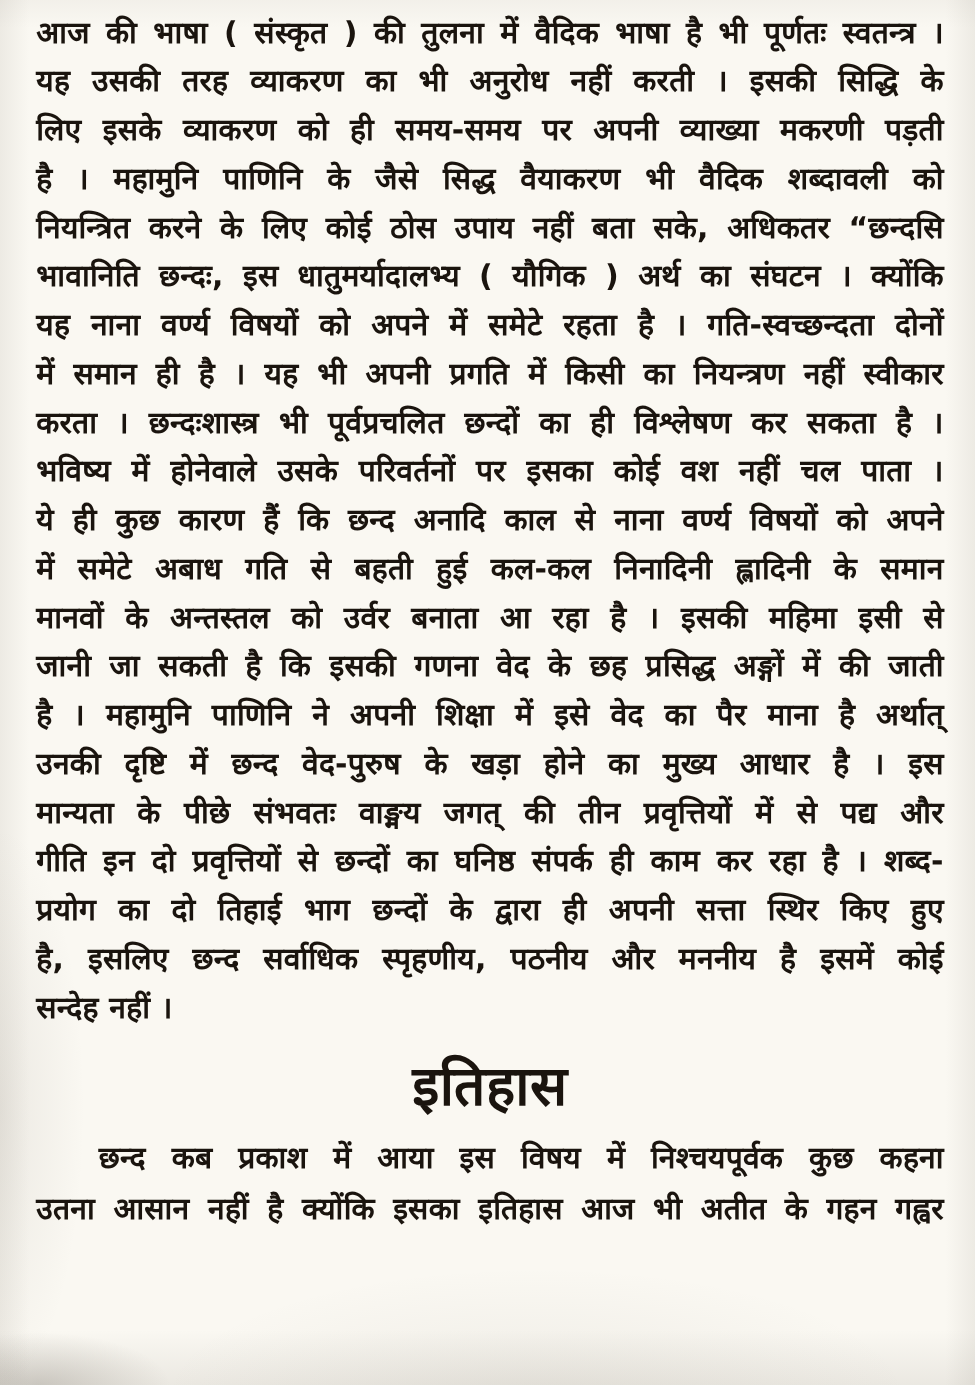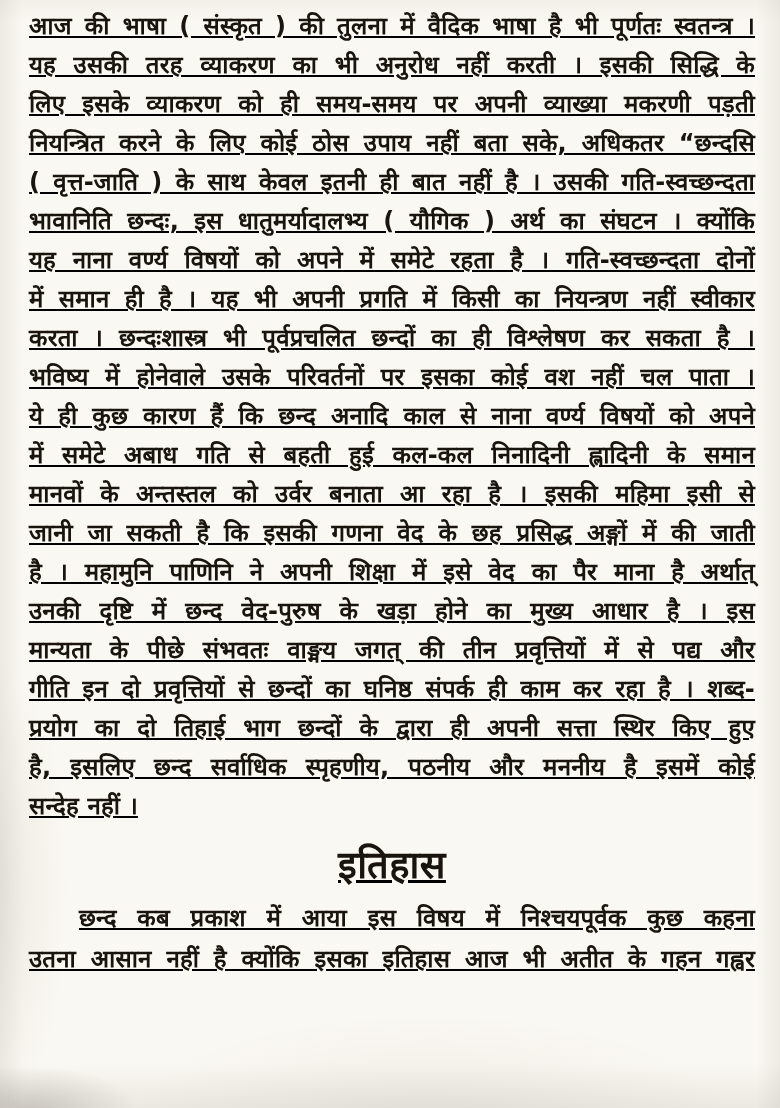--- a/index.html
+++ b/index.html
@@ -13,21 +13,20 @@
     overflow: hidden;
     background:
       radial-gradient(ellipse 150px 60px at 4% 100%, rgba(70,62,52,0.20), transparent 70%),
       radial-gradient(ellipse 400px 140px at 55% 101%, rgba(100,92,78,0.08), transparent 75%),
       radial-gradient(ellipse 90px 300px at 0% 80%, rgba(110,100,88,0.10), transparent 75%),
       linear-gradient(90deg, rgba(120,112,100,0.10) 0%, rgba(0,0,0,0) 3%, rgba(0,0,0,0) 97%, rgba(120,112,100,0.10) 100%),
       linear-gradient(180deg, rgba(120,112,100,0.06) 0%, rgba(0,0,0,0) 2%, rgba(0,0,0,0) 96%, rgba(100,92,80,0.10) 100%),
       #faf8f2;
     padding: 7px 25px 0 29px;
     font-family: "DejaVu Sans", sans-serif;
-    text-decoration: underline;
   }
 
   .para .line {
     font-size: 24px;
     font-weight: 700;
     color: #1a140e;
     line-height: 39px;
     letter-spacing: 0.2px;
     text-align: justify;
     text-align-last: justify;
@@ -36,21 +35,21 @@
   }
 
   
   .para-main .line:last-child {
     text-align-last: left;
     -moz-text-align-last: left;
   }
 
   .heading {
     text-align: center;
-    font-size: 38px;
+    font-size: 44px;
     font-weight: 700;
     color: #1a140e;
     padding: 11px 0 9px 0;
     letter-spacing: 0.5px;
   }
 
   .para-history .line {
     line-height: 41px;
   }
   
@@ -60,22 +59,22 @@
 </style>
 </head>
 <body>
 
 <div class="page">
 
   <div class="para para-main">
       <div class="line">आज की भाषा ( संस्कृत ) की तुलना में वैदिक भाषा है भी पूर्णतः स्वतन्त्र ।</div>
       <div class="line">यह उसकी तरह व्याकरण का भी अनुरोध नहीं करती । इसकी सिद्धि के</div>
       <div class="line">लिए इसके व्याकरण को ही समय-समय पर अपनी व्याख्या मकरणी पड़ती</div>
+      <div class="line">है । महामुनि पाणिनि के जैसे सिद्ध वैयाकरण भी वैदिक शब्दावली को</div>
       <div class="line">नियन्त्रित करने के लिए कोई ठोस उपाय नहीं बता सके, अधिकतर “छन्दसि</div>
-      <div class="line">( वृत्त-जाति ) के साथ केवल इतनी ही बात नहीं है । उसकी गति-स्वच्छन्दता</div>
       <div class="line">भावानिति छन्दः, इस धातुमर्यादालभ्य ( यौगिक ) अर्थ का संघटन । क्योंकि</div>
       <div class="line">यह नाना वर्ण्य विषयों को अपने में समेटे रहता है । गति-स्वच्छन्दता दोनों</div>
       <div class="line">में समान ही है । यह भी अपनी प्रगति में किसी का नियन्त्रण नहीं स्वीकार</div>
       <div class="line">करता । छन्दःशास्त्र भी पूर्वप्रचलित छन्दों का ही विश्लेषण कर सकता है ।</div>
       <div class="line">भविष्य में होनेवाले उसके परिवर्तनों पर इसका कोई वश नहीं चल पाता ।</div>
       <div class="line">ये ही कुछ कारण हैं कि छन्द अनादि काल से नाना वर्ण्य विषयों को अपने</div>
       <div class="line">में समेटे अबाध गति से बहती हुई कल-कल निनादिनी ह्लादिनी के समान</div>
       <div class="line">मानवों के अन्तस्तल को उर्वर बनाता आ रहा है । इसकी महिमा इसी से</div>
       <div class="line">जानी जा सकती है कि इसकी गणना वेद के छह प्रसिद्ध अङ्गों में की जाती</div>
       <div class="line">है । महामुनि पाणिनि ने अपनी शिक्षा में इसे वेद का पैर माना है अर्थात्</div>

